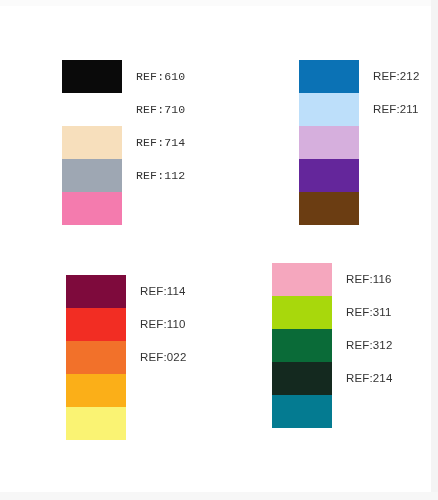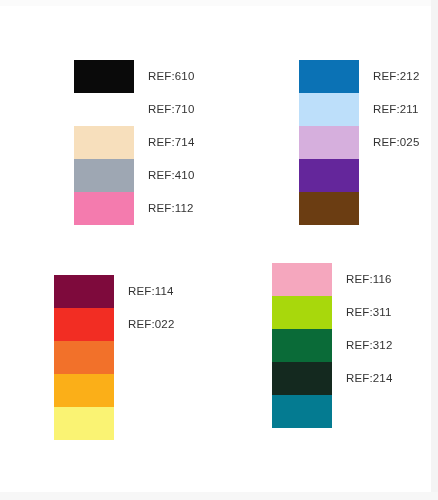--- a/index.html
+++ b/index.html
@@ -63,23 +63,23 @@
   .label {
     height: 33px;
     line-height: 33px;
     font-size: 11.5px;
     color: #333333;
     white-space: nowrap;
     letter-spacing: 0.15px;
   }
 
   
-  #group-1 { left: 74px;  top: 60px; }
+  #group-1 { left: 62px;  top: 60px; font-family: Liberation Mono, monospace; }
   #group-2 { left: 272px; top: 60px; padding-left: 27px; }
-  #group-3 { left: 54px;  top: 275px; }
+  #group-3 { left: 66px;  top: 275px; }
   #group-4 { left: 272px; top: 263px; }
 </style>
 </head>
 <body>
 
 <div id="sheet">
 
   <div class="edge-top"></div>
   <div class="edge-right"></div>
   <div class="edge-bottom"></div>
@@ -89,50 +89,49 @@
       <div class="swatch" style="background-color: rgb(10, 10, 10);"></div>
       <div class="swatch" style="background-color: rgb(255, 255, 255);"></div>
       <div class="swatch" style="background-color: rgb(247, 223, 188);"></div>
       <div class="swatch" style="background-color: rgb(158, 167, 179);"></div>
       <div class="swatch" style="background-color: rgb(244, 123, 174);"></div>
     </div>
     <div class="label-stack">
       <div class="label">REF:610</div>
       <div class="label">REF:710</div>
       <div class="label">REF:714</div>
-      <div class="label">REF:410</div>
       <div class="label">REF:112</div>
     </div>
   </div>
 
   <div class="group" id="group-2">
     <div class="swatch-stack">
       <div class="swatch" style="background-color: rgb(11, 114, 181);"></div>
       <div class="swatch" style="background-color: rgb(189, 223, 250);"></div>
       <div class="swatch" style="background-color: rgb(214, 175, 221);"></div>
       <div class="swatch" style="background-color: rgb(100, 38, 155);"></div>
       <div class="swatch" style="background-color: rgb(107, 61, 18);"></div>
     </div>
     <div class="label-stack">
       <div class="label">REF:212</div>
       <div class="label">REF:211</div>
-      <div class="label">REF:025</div>
     </div>
   </div>
 
   <div class="group" id="group-3">
     <div class="swatch-stack">
       <div class="swatch" style="background-color: rgb(126, 10, 60);"></div>
       <div class="swatch" style="background-color: rgb(242, 45, 35);"></div>
       <div class="swatch" style="background-color: rgb(242, 113, 42);"></div>
       <div class="swatch" style="background-color: rgb(251, 175, 24);"></div>
       <div class="swatch" style="background-color: rgb(250, 243, 115);"></div>
     </div>
     <div class="label-stack">
       <div class="label">REF:114</div>
+      <div class="label">REF:110</div>
       <div class="label">REF:022</div>
     </div>
   </div>
 
   <div class="group" id="group-4">
     <div class="swatch-stack">
       <div class="swatch" style="background-color: rgb(245, 167, 190);"></div>
       <div class="swatch" style="background-color: rgb(168, 216, 12);"></div>
       <div class="swatch" style="background-color: rgb(10, 107, 56);"></div>
       <div class="swatch" style="background-color: rgb(20, 41, 31);"></div>

